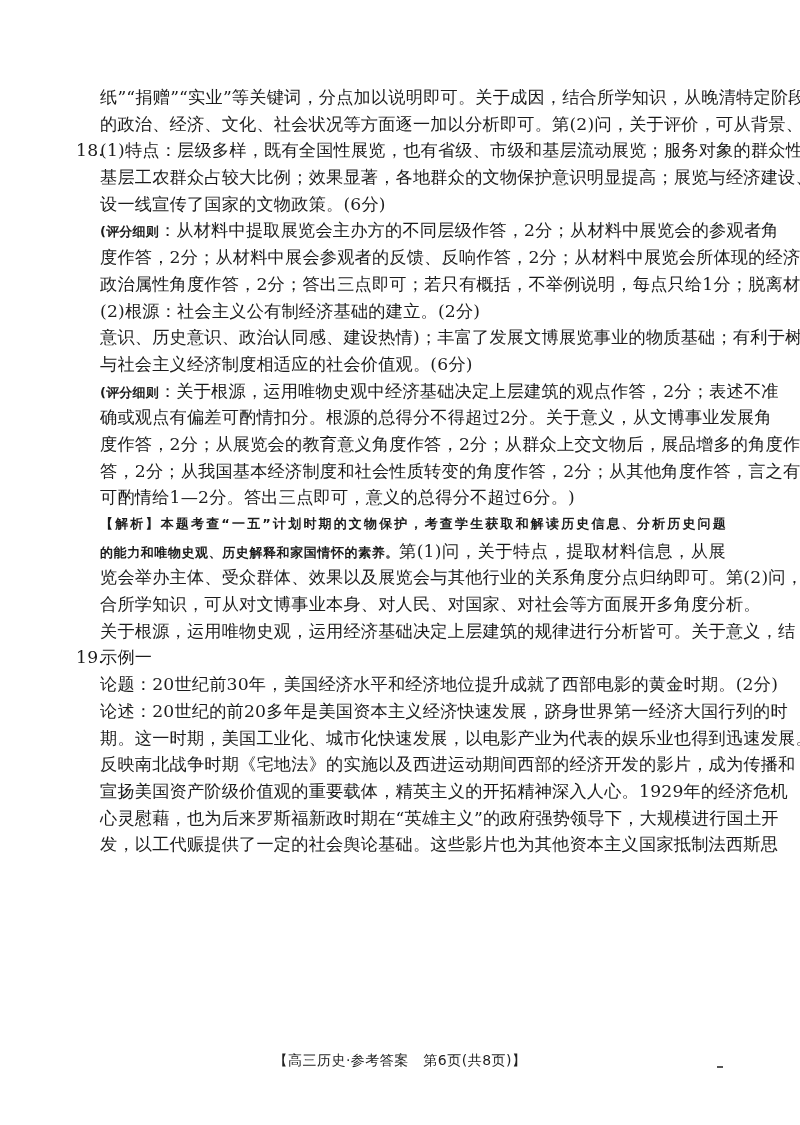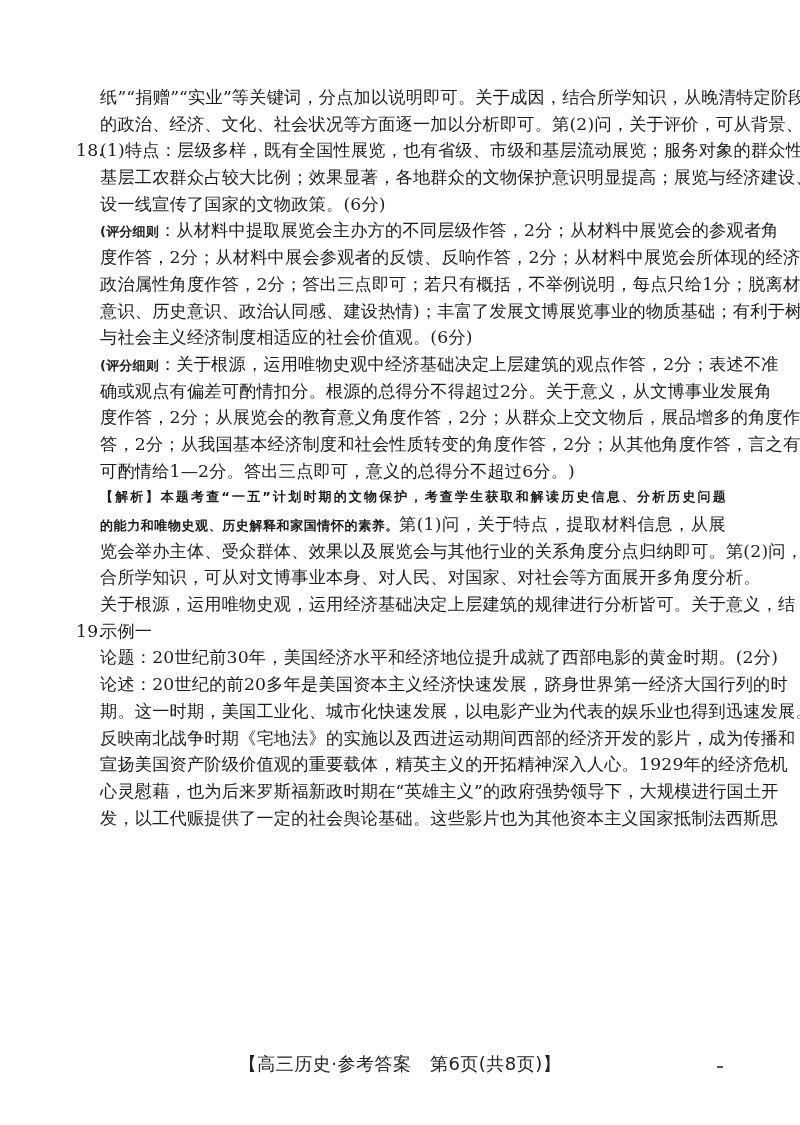--- a/index.html
+++ b/index.html
@@ -34,21 +34,21 @@
       left: 76px;
       top: 0;
     }
     .bold { font-weight: bold; font-family: "DejaVu Sans", "Liberation Sans", sans-serif; font-size: 13px; }
     .footer {
       position: absolute;
       top: 1052px;
       left: 0; width: 800px;
       text-align: center;
       font-family: "DejaVu Sans", "Liberation Sans", sans-serif;
-      font-size: 18px;
+      font-size: 14px;
       color: #222;
       letter-spacing: 0.5px;
     }
     .mark {
       position: absolute;
       left: 717px; top: 1066px;
       width: 6px; height: 2px;
       background: #555;
     }
   </style>
@@ -64,20 +64,21 @@
     <span class="num">18.</span>
     <span>(1)特点：层级多样，既有全国性展览，也有省级、市级和基层流动展览；服务对象的群众性，</span>
   </div>
   <div class="line">基层工农群众占较大比例；效果显著，各地群众的文物保护意识明显提高；展览与经济建设、</div>
   <div class="line last">设一线宣传了国家的文物政策。(6分)</div>
 
   <div class="line"><span class="bold">(评分细则</span><span>：从材料中提取展览会主办方的不同层级作答，2分；从材料中展览会的参观者角</span></div>
   <div class="line">度作答，2分；从材料中展会参观者的反馈、反响作答，2分；从材料中展览会所体现的经济、</div>
   <div class="line">政治属性角度作答，2分；答出三点即可；若只有概括，不举例说明，每点只给1分；脱离材料</div>
 
+  <div class="line last">(2)根源：社会主义公有制经济基础的建立。(2分)</div>
   <div class="line">意识、历史意识、政治认同感、建设热情)；丰富了发展文博展览事业的物质基础；有利于树立</div>
   <div class="line last">与社会主义经济制度相适应的社会价值观。(6分)</div>
 
   <div class="line"><span class="bold">(评分细则</span><span>：关于根源，运用唯物史观中经济基础决定上层建筑的观点作答，2分；表述不准</span></div>
   <div class="line">确或观点有偏差可酌情扣分。根源的总得分不得超过2分。关于意义，从文博事业发展角</div>
   <div class="line">度作答，2分；从展览会的教育意义角度作答，2分；从群众上交文物后，展品增多的角度作</div>
   <div class="line">答，2分；从我国基本经济制度和社会性质转变的角度作答，2分；从其他角度作答，言之有理</div>
   <div class="line last">可酌情给1—2分。答出三点即可，意义的总得分不超过6分。)</div>
 
   <div class="line bold">【解析】本题考查“一五”计划时期的文物保护，考查学生获取和解读历史信息、分析历史问题</div>

